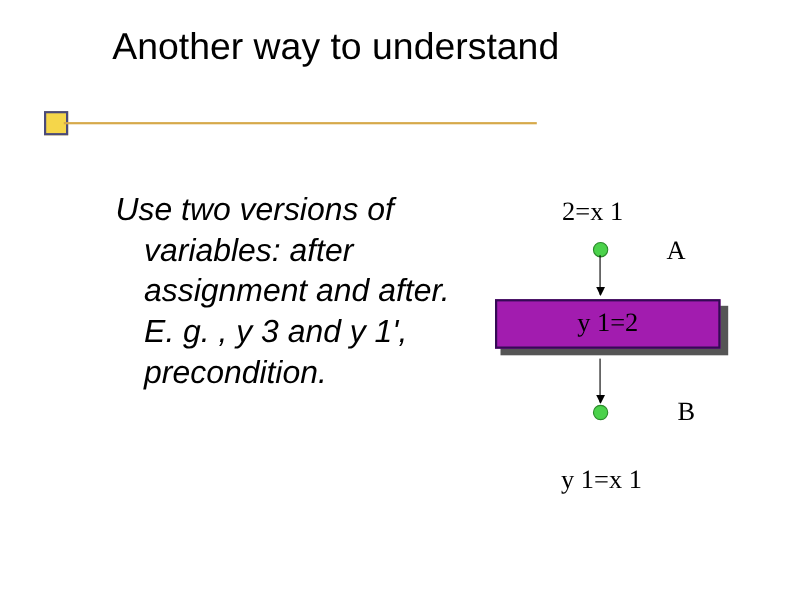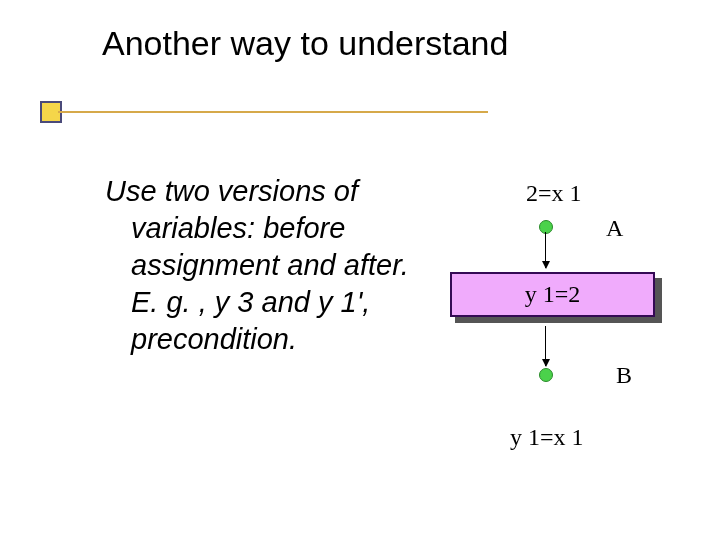--- a/index.html
+++ b/index.html
@@ -72,21 +72,21 @@
     left: 440px;
     top: 170px;
     width: 250px;
     height: 320px;
     font-family: "Times New Roman", Times, serif;
     font-size: 24px;
   }
   .lbl { position: absolute; white-space: nowrap; }
 
   
-  .lbl-top { left: 86px; top: 10px; text-align: center; }
+  .lbl-top { left: 71px; top: 10px; text-align: center; }
 
   
   .dot {
     position: absolute;
     width: 12px; height: 12px;
     border-radius: 50%;
     background: #4bd24b;
     border: 1px solid #2a8a2a;
   }
   .dot-a { left: 99px; top: 50px; }
@@ -116,21 +116,21 @@
   .redbox-shadow {
     position: absolute;
     left: 15px; top: 108px;
     width: 207px; height: 45px;
     background: #555;
   }
   .redbox {
     position: absolute;
     left: 10px; top: 102px;
     width: 205px; height: 45px;
-    background: #f0abfc;
+    background: #a21caf;
     border: 2px solid #350a55;
     box-sizing: border-box;
     display: flex;
     align-items: center;
     justify-content: center;
     color: #000;
     font-family: "Times New Roman", Times, serif;
     font-size: 24px;
   }
 
@@ -149,21 +149,21 @@
 
 <div class="accent">
   <div class="sq yellow"></div>
   <div class="sq purple"></div>
 </div>
 <div class="accent-rule"></div>
 
 <div class="left-col">
   <div class="para1">
     <div>Use two versions of</div>
-    <div class="indent">variables: before</div>
+    <div class="indent">variables: after</div>
     <div class="indent">assignment and after.</div>
     <div class="indent">E. g. , y 3 and y 1',</div>
     <div class="indent">precondition.</div>
   </div>
 </div>
 
 <div class="diagram">
   <div class="lbl lbl-top">2=x 1</div>
 
   <div class="dot dot-a"></div>

